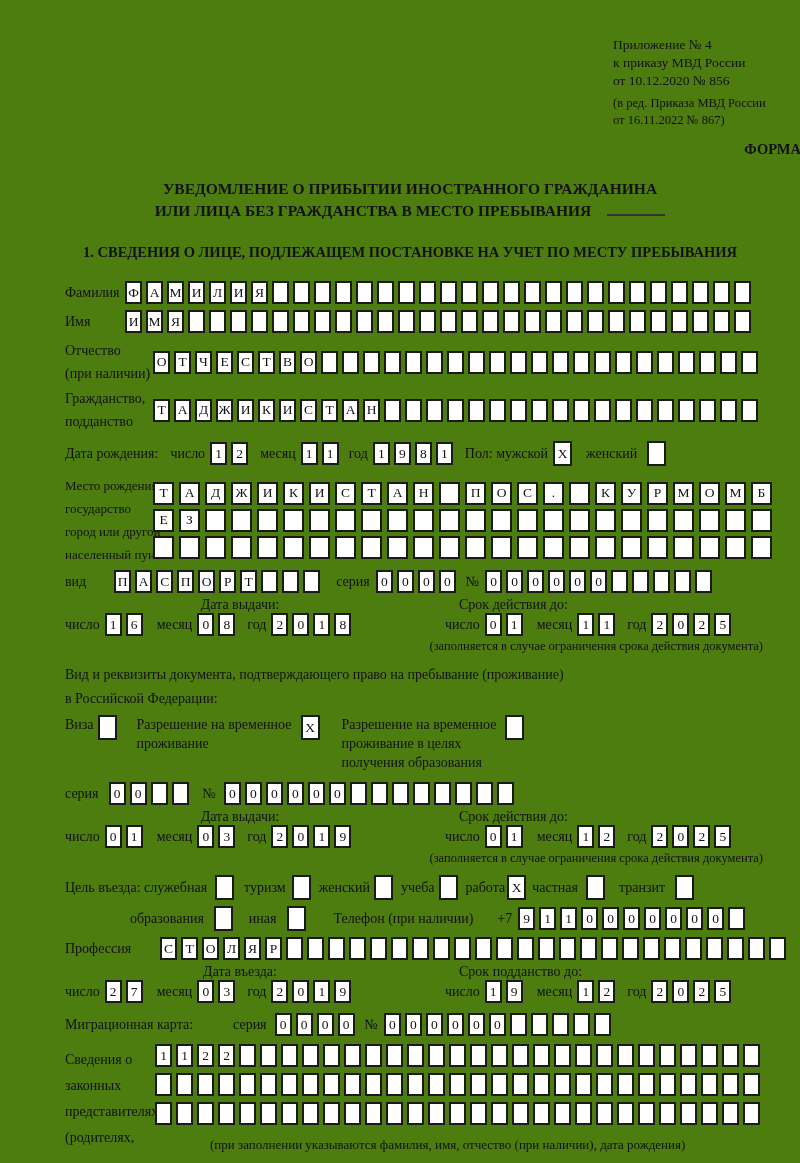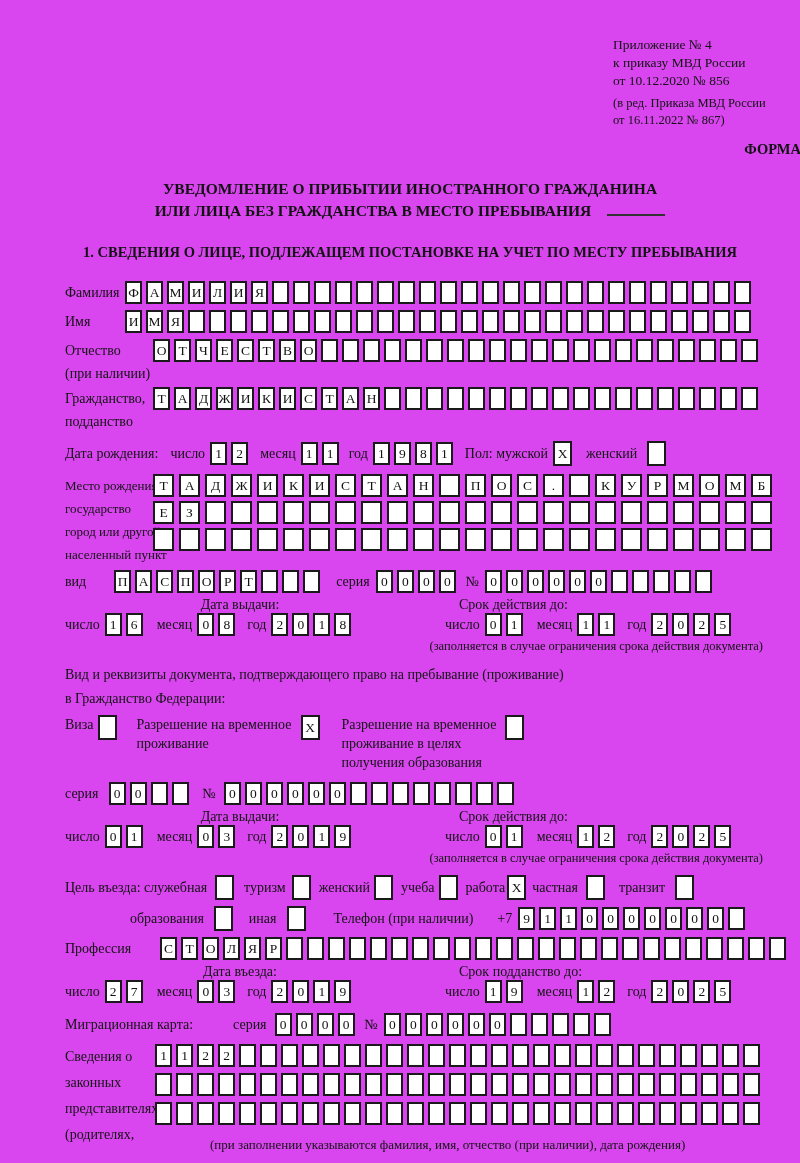--- a/index.html
+++ b/index.html
@@ -1,28 +1,28 @@
 <!DOCTYPE html>
 <html><head>
 <meta charset="utf-8">
 <style>
   *{margin:0;padding:0;box-sizing:border-box}
   html,body{background:#ffffff}
   body{width:800px;height:1163px;font-family:"Liberation Serif","DejaVu Serif",serif;color:#121212;overflow:hidden}
-  .page{width:800px;height:1163px;padding:36px 25px 10px 65px;position:relative;background:#d946ef}
+  .page{width:800px;height:1163px;padding:36px 25px 10px 65px;position:relative;background:#4d7c0f}
 
   .appendix{margin-left:548px;width:190px;font-size:13.5px;line-height:18px}
   .appendix .rev{font-size:12.5px;line-height:17px;margin-top:5px}
   .forma{margin-left:548px;width:190px;text-align:right;font-weight:bold;font-size:14.5px;margin-top:12px;padding-right:2px}
 
   .title{ text-align:center;font-weight:bold;font-size:15.5px;line-height:22px;margin:20px 40px 0 20px}
   .blank-line{display:inline-block;width:58px;border-bottom:2px solid #333;margin-left:16px;vertical-align:baseline}
   .sec1{margin-top:22px;font-weight:bold;font-size:14.5px;text-align:center;margin-right:20px}
 
-  .row{display:flex;align-items:flex-start;margin-left:0}
+  .row{display:flex;align-items:center;margin-left:0}
   .lbl{font-size:14px;line-height:23px;white-space:nowrap;flex:none}
   .boxes{display:flex;flex-wrap:nowrap;flex:none}
   .cell{width:17px;height:23px;border:2px solid #1a1a1a;margin-right:4px;display:inline-flex;align-items:center;justify-content:center;font-size:13.5px;flex:none;background:#fff}
   .lg .cell{width:21px;margin-right:5px}
   .cb .cell{width:19px;height:25px}
 
   .w60{width:60px}.w88{width:88px}.w90{width:90px}
   .mt4{margin-top:4px}.mt6{margin-top:6px}.mt8{margin-top:8px}.mt10{margin-top:10px}.mt20{margin-top:20px}
 
   .center-hd{font-weight:bold;font-size:14px;text-align:center;margin-right:30px}
@@ -405,21 +405,21 @@
           <span class="cell">2</span>
           <span class="cell">0</span>
           <span class="cell">2</span>
           <span class="cell">5</span>
         </span>
     </span>
   </div>
   <div class="note" style="margin-top:2px">(заполняется в случае ограничения срока действия документа)</div>
 
   <div class="lbl mt10" style="line-height:20px">Вид и реквизиты документа, подтверждающего право на пребывание (проживание)</div>
-  <div class="lbl mt4" style="line-height:20px">в Гражданство Федерации:</div>
+  <div class="lbl mt4" style="line-height:20px">в Российской Федерации:</div>
 
   <div class="cbrow">
     <span class="cbgroup" style="margin-right:16px">
       <span class="cstack" style="margin-right:4px">Виза</span>
       <span class="boxes cb">
           <span class="cell"></span>
         </span>
     </span>
     <span class="cbgroup" style="margin-right:18px">
       <span class="cstack">

